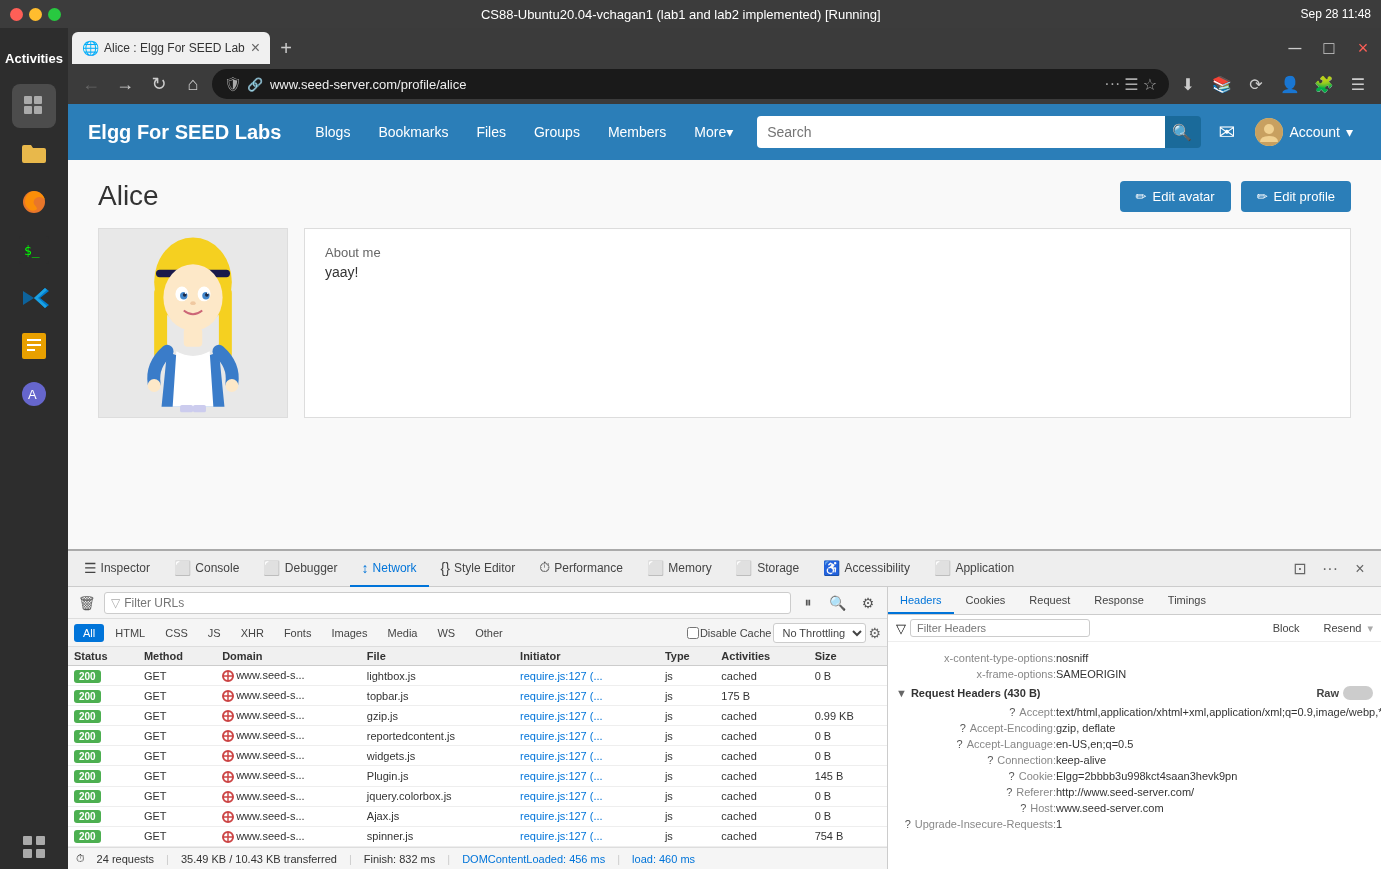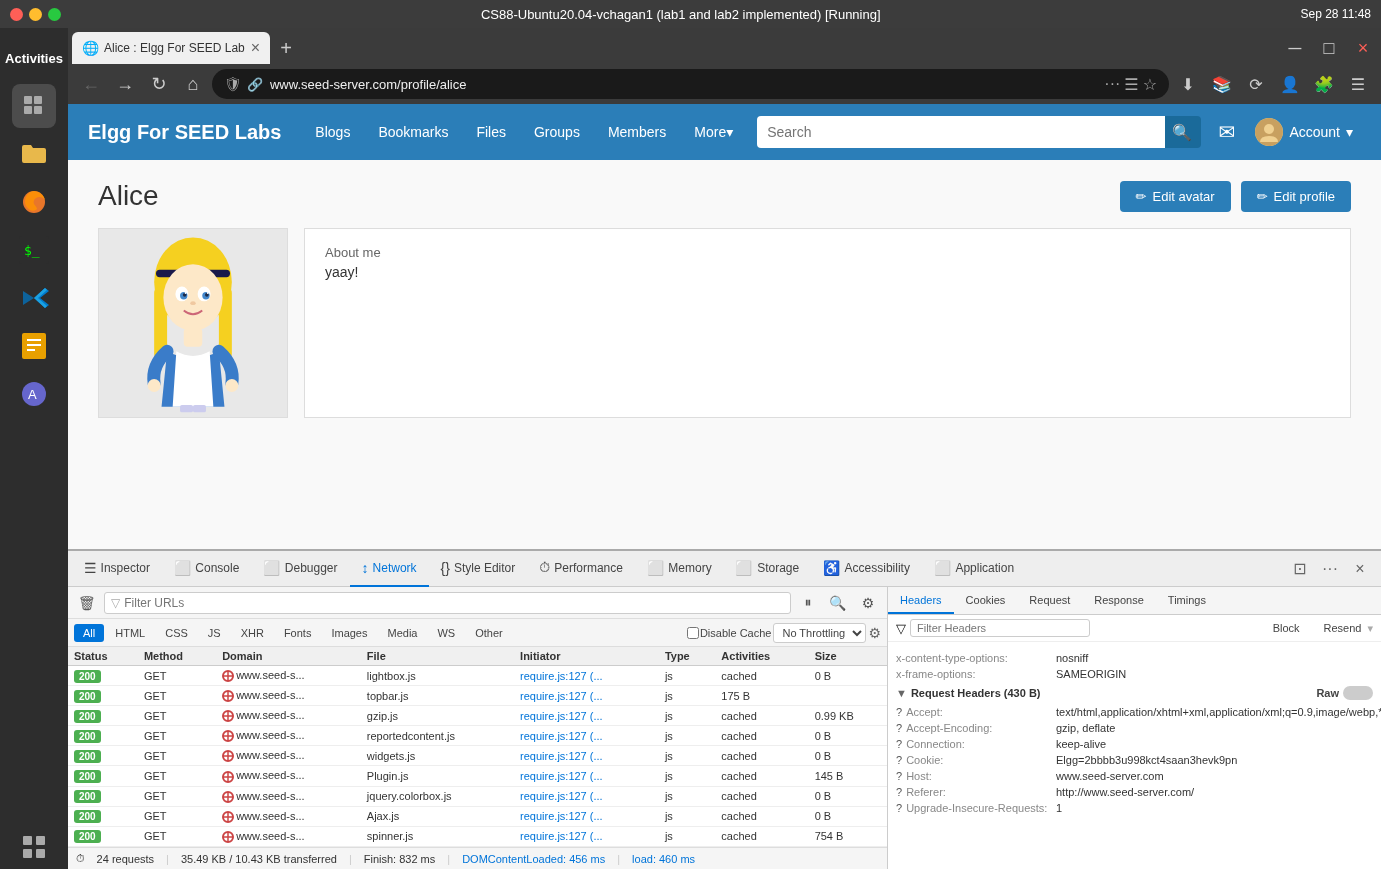--- a/index.html
+++ b/index.html
@@ -387,21 +387,21 @@
     .nr-tab {
       padding: 0 12px; font-size: 11px; color: #444;
       display: flex; align-items: center; cursor: pointer;
       border-bottom: 2px solid transparent;
     }
     .nr-tab.active { border-bottom: 2px solid #0074d9; color: #0074d9; }
     .nr-content { padding: 8px; font-size: 11px; overflow-y: auto; flex: 1; }
     .nr-filter { display: flex; align-items: center; gap: 4px; padding: 4px 8px; border-bottom: 1px solid #eee; }
     .nr-filter input { border: 1px solid #ccc; border-radius: 3px; font-size: 11px; padding: 2px 6px; width: 180px; }
     .header-row { display: flex; align-items: flex-start; padding: 2px 0; }
-    .header-name { color: #888; width: 160px; flex-shrink: 0; }
+    .header-name { color: #888; width: 160px; flex-shrink: 0; text-align: right; }
     .header-val { color: #333; }
     .section-title { font-weight: bold; color: #333; padding: 4px 0; display: flex; align-items: center; gap: 4px; }
     .section-toggle { cursor: pointer; color: #666; }
     .raw-toggle { display: flex; align-items: center; gap: 4px; font-size: 11px; }
     .toggle-label { color: #444; }
     .toggle-switch { width: 30px; height: 14px; background: #ccc; border-radius: 7px; position: relative; cursor: pointer; }
 
     
     .net-status { height: 22px; border-top: 1px solid #ddd; background: #f5f5f5; display: flex; align-items: center; padding: 0 8px; gap: 12px; font-size: 11px; color: #333; }
     .ns-link { color: #0074d9; cursor: pointer; }
@@ -913,34 +913,38 @@
                 </div>
                 <div class="header-row">
                   <span class="header-name"><span style="color:#555;font-size:11px;margin-right:4px;">?</span>Accept:</span>
                   <span class="header-val">text/html,application/xhtml+xml,application/xml;q=0.9,image/webp,*/*;q=0.8</span>
                 </div>
                 <div class="header-row">
                   <span class="header-name"><span style="color:#555;font-size:11px;margin-right:4px;">?</span>Accept-Encoding:</span>
                   <span class="header-val">gzip, deflate</span>
                 </div>
                 <div class="header-row">
+                  <span class="header-name"><span style="color:#555;font-size:11px;margin-right:4px;">?</span>Accept-Language:</span>
+                  <span class="header-val">en-US,en;q=0.5</span>
+                </div>
+                <div class="header-row">
                   <span class="header-name"><span style="color:#555;font-size:11px;margin-right:4px;">?</span>Connection:</span>
                   <span class="header-val">keep-alive</span>
                 </div>
                 <div class="header-row">
                   <span class="header-name"><span style="color:#555;font-size:11px;margin-right:4px;">?</span>Cookie:</span>
                   <span class="header-val">Elgg=2bbbb3u998kct4saan3hevk9pn</span>
                 </div>
                 <div class="header-row">
+                  <span class="header-name"><span style="color:#555;font-size:11px;margin-right:4px;">?</span>Referer:</span>
+                  <span class="header-val">http://www.seed-server.com/</span>
+                </div>
+                <div class="header-row">
                   <span class="header-name"><span style="color:#555;font-size:11px;margin-right:4px;">?</span>Host:</span>
                   <span class="header-val">www.seed-server.com</span>
-                </div>
-                <div class="header-row">
-                  <span class="header-name"><span style="color:#555;font-size:11px;margin-right:4px;">?</span>Referer:</span>
-                  <span class="header-val">http://www.seed-server.com/</span>
                 </div>
                 <div class="header-row">
                   <span class="header-name"><span style="color:#555;font-size:11px;margin-right:4px;">?</span>Upgrade-Insecure-Requests:</span>
                   <span class="header-val">1</span>
                 </div>
               </div>
           </div>
         </div>
       </div>
     </div>

